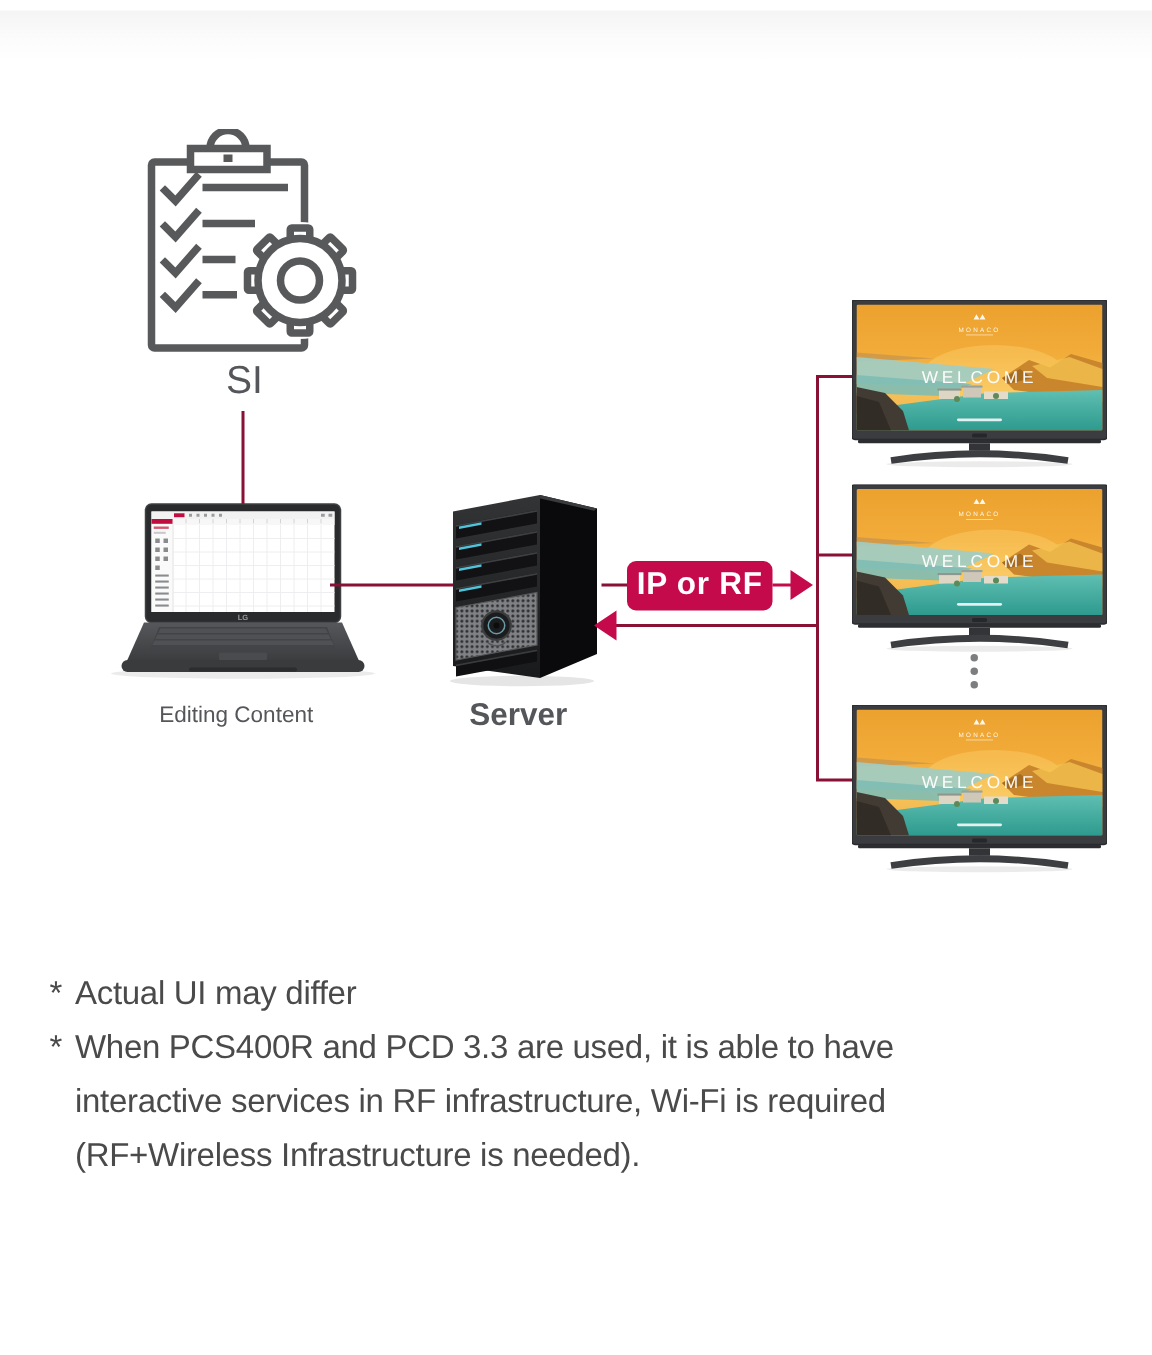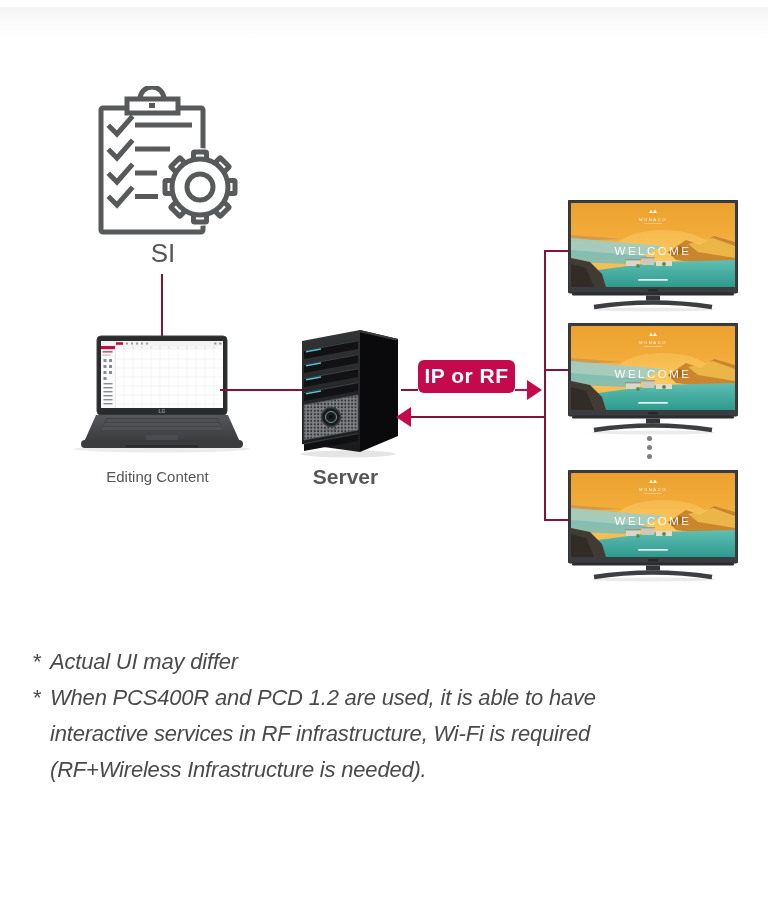--- a/index.html
+++ b/index.html
@@ -23,21 +23,21 @@
     position:absolute;width:0;height:0;
     border-top:10px solid transparent;border-bottom:10px solid transparent;
     border-left:15px solid #c50a4c;
   }
   .arrow-left{
     position:absolute;width:0;height:0;
     border-top:10px solid transparent;border-bottom:10px solid transparent;
     border-right:15px solid #c50a4c;
   }
   .badge{
-    position:absolute;left:418px;top:360px;width:97px;height:33px;
+    position:absolute;left:418px;top:374px;width:97px;height:33px;
     background:#c50a4c;border-radius:6px;color:#ffffff;
     font-size:21px;font-weight:bold;text-align:center;line-height:32px;
     letter-spacing:.5px;
   }
   .label{
     position:absolute;color:#545659;text-align:center;
   }
   .si-label{left:108px;top:238px;width:110px;font-size:26px;line-height:30px;}
   .caption-editing{left:10px;top:461px;width:295px;font-size:15px;line-height:31px;}
   .caption-server{left:293px;top:461px;width:105px;font-size:21px;line-height:31px;font-weight:bold;}
@@ -46,21 +46,21 @@
     align-items:center;
   }
   .ellipsis span{width:5px;height:5px;border-radius:50%;background:#7d7e80;display:block;}
   .footnotes{
     position:absolute;left:33px;top:644px;width:700px;
     font-size:22px;line-height:36px;color:#4a4a4b;letter-spacing:-0.2px;
   }
   .fn{display:flex;}
   .fn-marker{flex:0 0 17px;width:17px;}
   .fn-lines{flex:1;}
-  .fn-lines div{white-space:nowrap;font-style:italic;}
+  .fn-lines div{white-space:nowrap;}
   svg text{font-family:"Liberation Sans", sans-serif;}
 </style>
 </head>
 <body>
 
 <div class="page">
 
   <svg width="0" height="0" style="position:absolute" aria-hidden="true">
     <defs>
       <linearGradient id="skyG" x1="0" y1="0" x2="0" y2="1">
@@ -368,20 +368,20 @@
   <div class="footnotes">
     <div class="fn">
       <div class="fn-marker">*</div>
       <div class="fn-lines">
         <div>Actual UI may differ</div>
       </div>
     </div>
     <div class="fn">
       <div class="fn-marker">*</div>
       <div class="fn-lines">
-        <div>When PCS400R and PCD 1.2 are used, it is able to have</div>
+        <div>When PCS400R and PCD 3.3 are used, it is able to have</div>
         <div>interactive services in RF infrastructure, Wi-Fi is required</div>
         <div>(RF+Wireless Infrastructure is needed).</div>
       </div>
     </div>
   </div>
 
 </div>
 
 </body></html>

